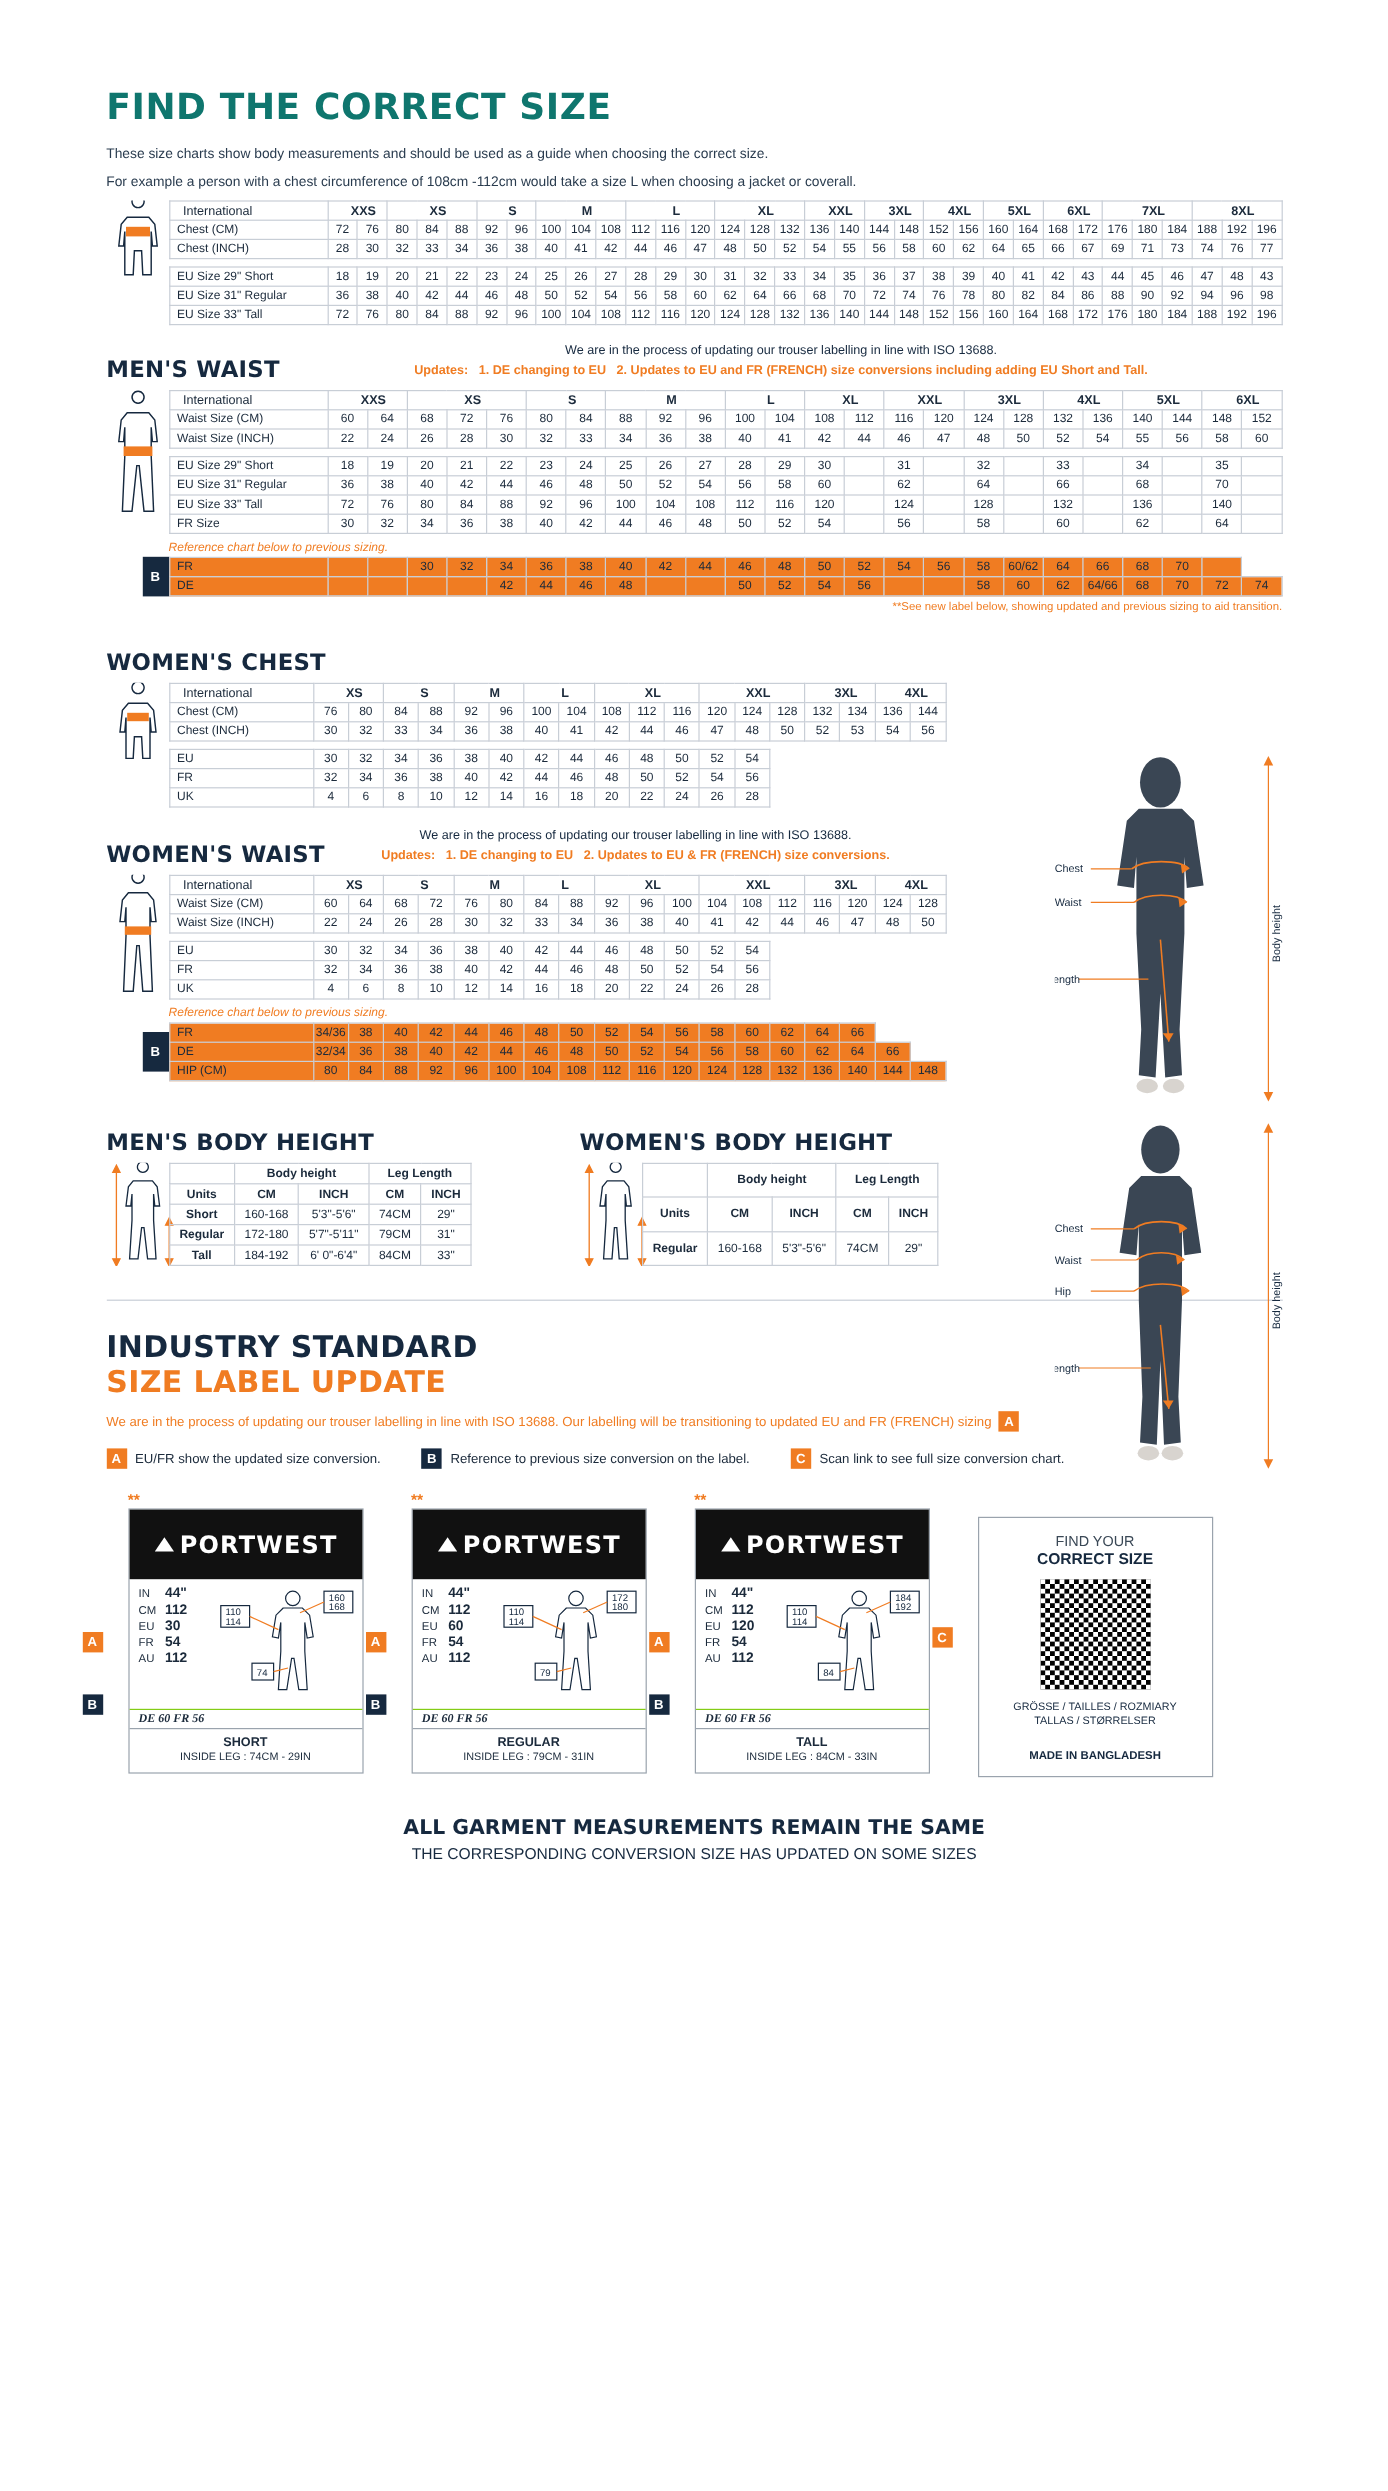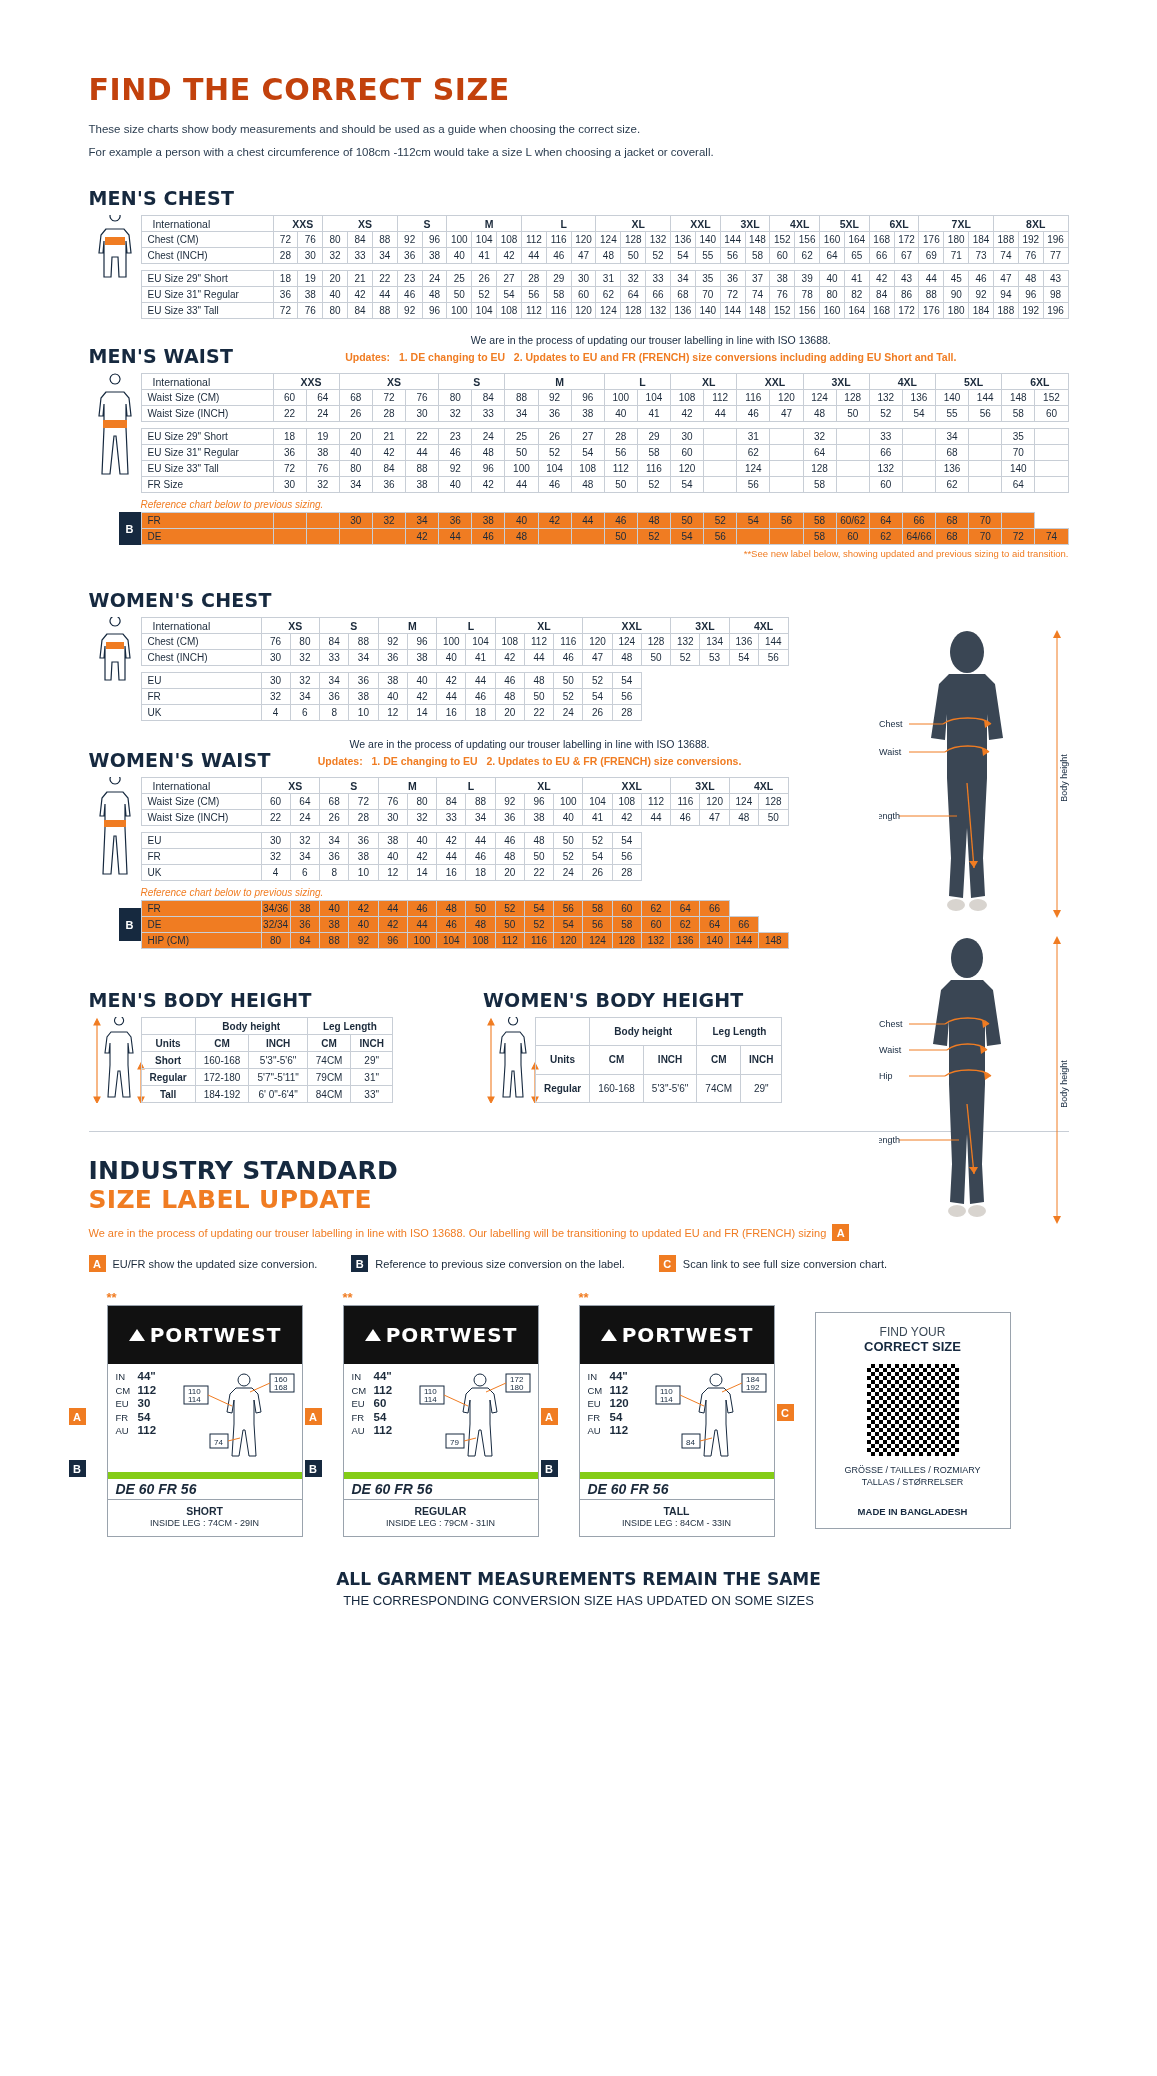--- a/index.html
+++ b/index.html
@@ -10,21 +10,21 @@
     font-family: "Liberation Sans", sans-serif;
     color: #1b2a3b;
   }
   .page { width: 1157px; position: relative; padding: 0 0 40px 0; }
   .inner { width: 980px; margin: 0 auto; position: relative; }
 
   h1.title {
     font-size: 30px;
     letter-spacing: 0.5px;
     font-weight: bold;
-    color: #c2410c;
+    color: #0f766e;
     margin: 72px 0 14px 0;
     font-family: "DejaVu Sans", sans-serif;
   }
   .intro { font-size: 11.5px; line-height: 17px; color: #2a3c4f; margin-bottom: 6px; }
 
   h2.sect {
     font-size: 19px;
     font-weight: bold;
     color: #16293f;
     letter-spacing: .2px;
@@ -106,21 +106,21 @@
   .labels { display: flex; gap: 22px; }
   .label-card { position: relative; }
   .stars { color: #f07c22; font-weight: bold; font-size: 13px; margin-left: 18px; }
   .lbl-box { border: 1px solid #9aa3ad; width: 196px; }
   .lbl-black { background: #111; color: #fff; height: 58px; display: flex; align-items: center; justify-content: center; }
   .brand { font-family: "DejaVu Sans", sans-serif; font-weight: bold; font-size: 20px; letter-spacing: 1px; }
   .lbl-body { position: relative; height: 108px; font-size: 9.5px; padding: 6px 6px 0 8px; }
   .lbl-sizes { line-height: 12.5px; }
   .lbl-sizes .k { display: inline-block; width: 22px; }
   .lbl-sizes .v { font-weight: bold; font-size: 11.5px; }
-  .de-row { border-top: 7px solid #84cc16; border-bottom: 1px solid #9aa3ad; font-style: italic; font-size: 14px; padding: 2px 0 2px 8px; font-weight: bold; }
+  .de-row { border-top: 1px solid #84cc16; border-bottom: 1px solid #9aa3ad; font-style: italic; font-size: 10px; padding: 2px 0 2px 8px; font-weight: bold; font-family: Liberation Serif, serif; }
   .lbl-foot { text-align: center; font-size: 9px; padding: 5px 0 7px 0; line-height: 12px; }
   .lbl-foot .ft { font-weight: bold; font-size: 10.5px; }
   .sidebadge { position: absolute; left: -20px; }
 
   .qr-box { border: 1px solid #9aa3ad; width: 196px; text-align: center; padding: 12px 8px 10px 8px; }
   .qr-top { font-size: 12px; color: #3a4856; }
   .qr-top b { display: block; font-size: 13px; color: #16293f; text-align: center; }
   .qr { width: 92px; height: 92px; margin: 10px auto 8px auto; background:
       repeating-conic-gradient(#000 0% 25%, #fff 0% 50%) 0 0/8px 8px; }
   .qr-foot { font-size: 9px; line-height: 12px; color: #16293f; }
@@ -136,21 +136,20 @@
 </head>
 <body>
 
 <div class="page">
  <div class="inner">
 
   <h1 class="title">FIND THE CORRECT SIZE</h1>
   <div class="intro">These size charts show body measurements and should be used as a guide when choosing the correct size.</div>
   <div class="intro">For example a person with a chest circumference of 108cm -112cm would take a size L when choosing a jacket or coverall.</div>
 
-  <h2 class="sect">MEN'S CHEST</h2>
   <div class="tablewrap">
     <div class="figcol">
       <svg viewBox="0 0 52 100" width="52" height="100" aria-hidden="true">
         <g fill="none" stroke="#16293f" stroke-width="1.2">
           <path d="M26 6 a5 5 0 1 1 0.1 0 z"></path>
           <path d="M17 14 L12 20 L10 38 L14 38 L15 26 L15 62 L22 62 L23 42 L29 42 L30 62 L37 62 L37 26 L38 38 L42 38 L40 20 L35 14 Z"></path>
         </g>
         <rect x="16" y="22" width="20" height="8" fill="#f07c22"></rect>
       </svg>
     </div>

